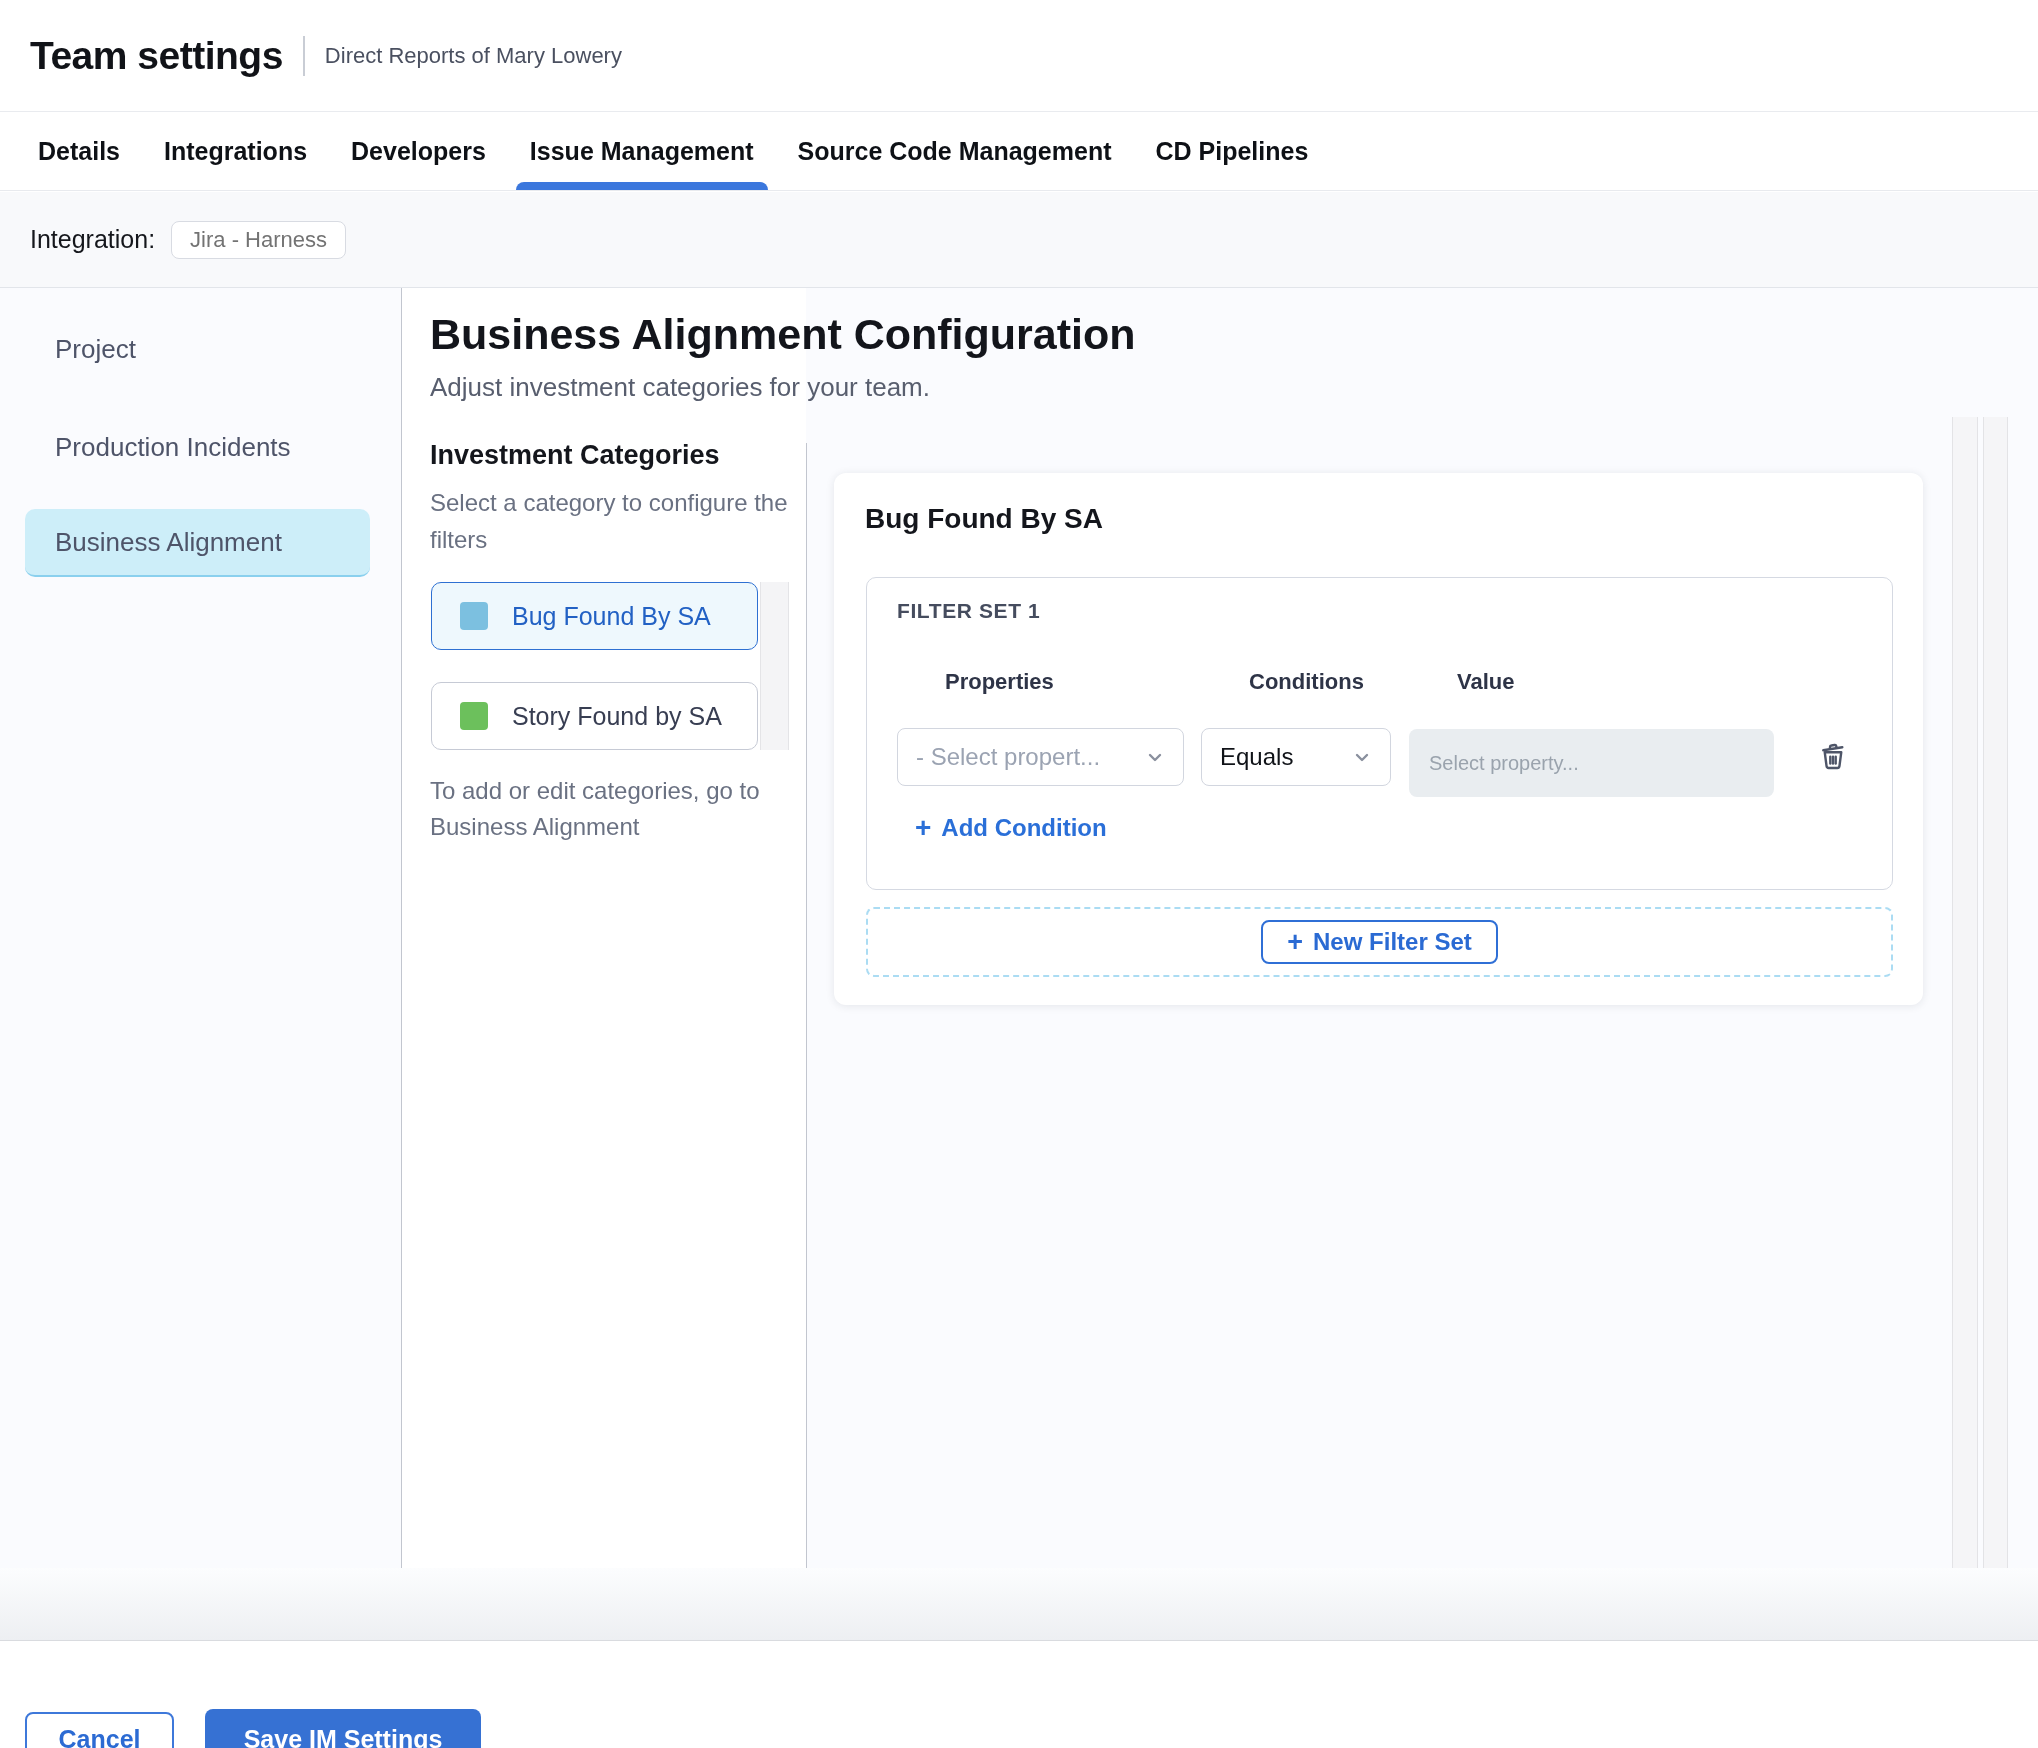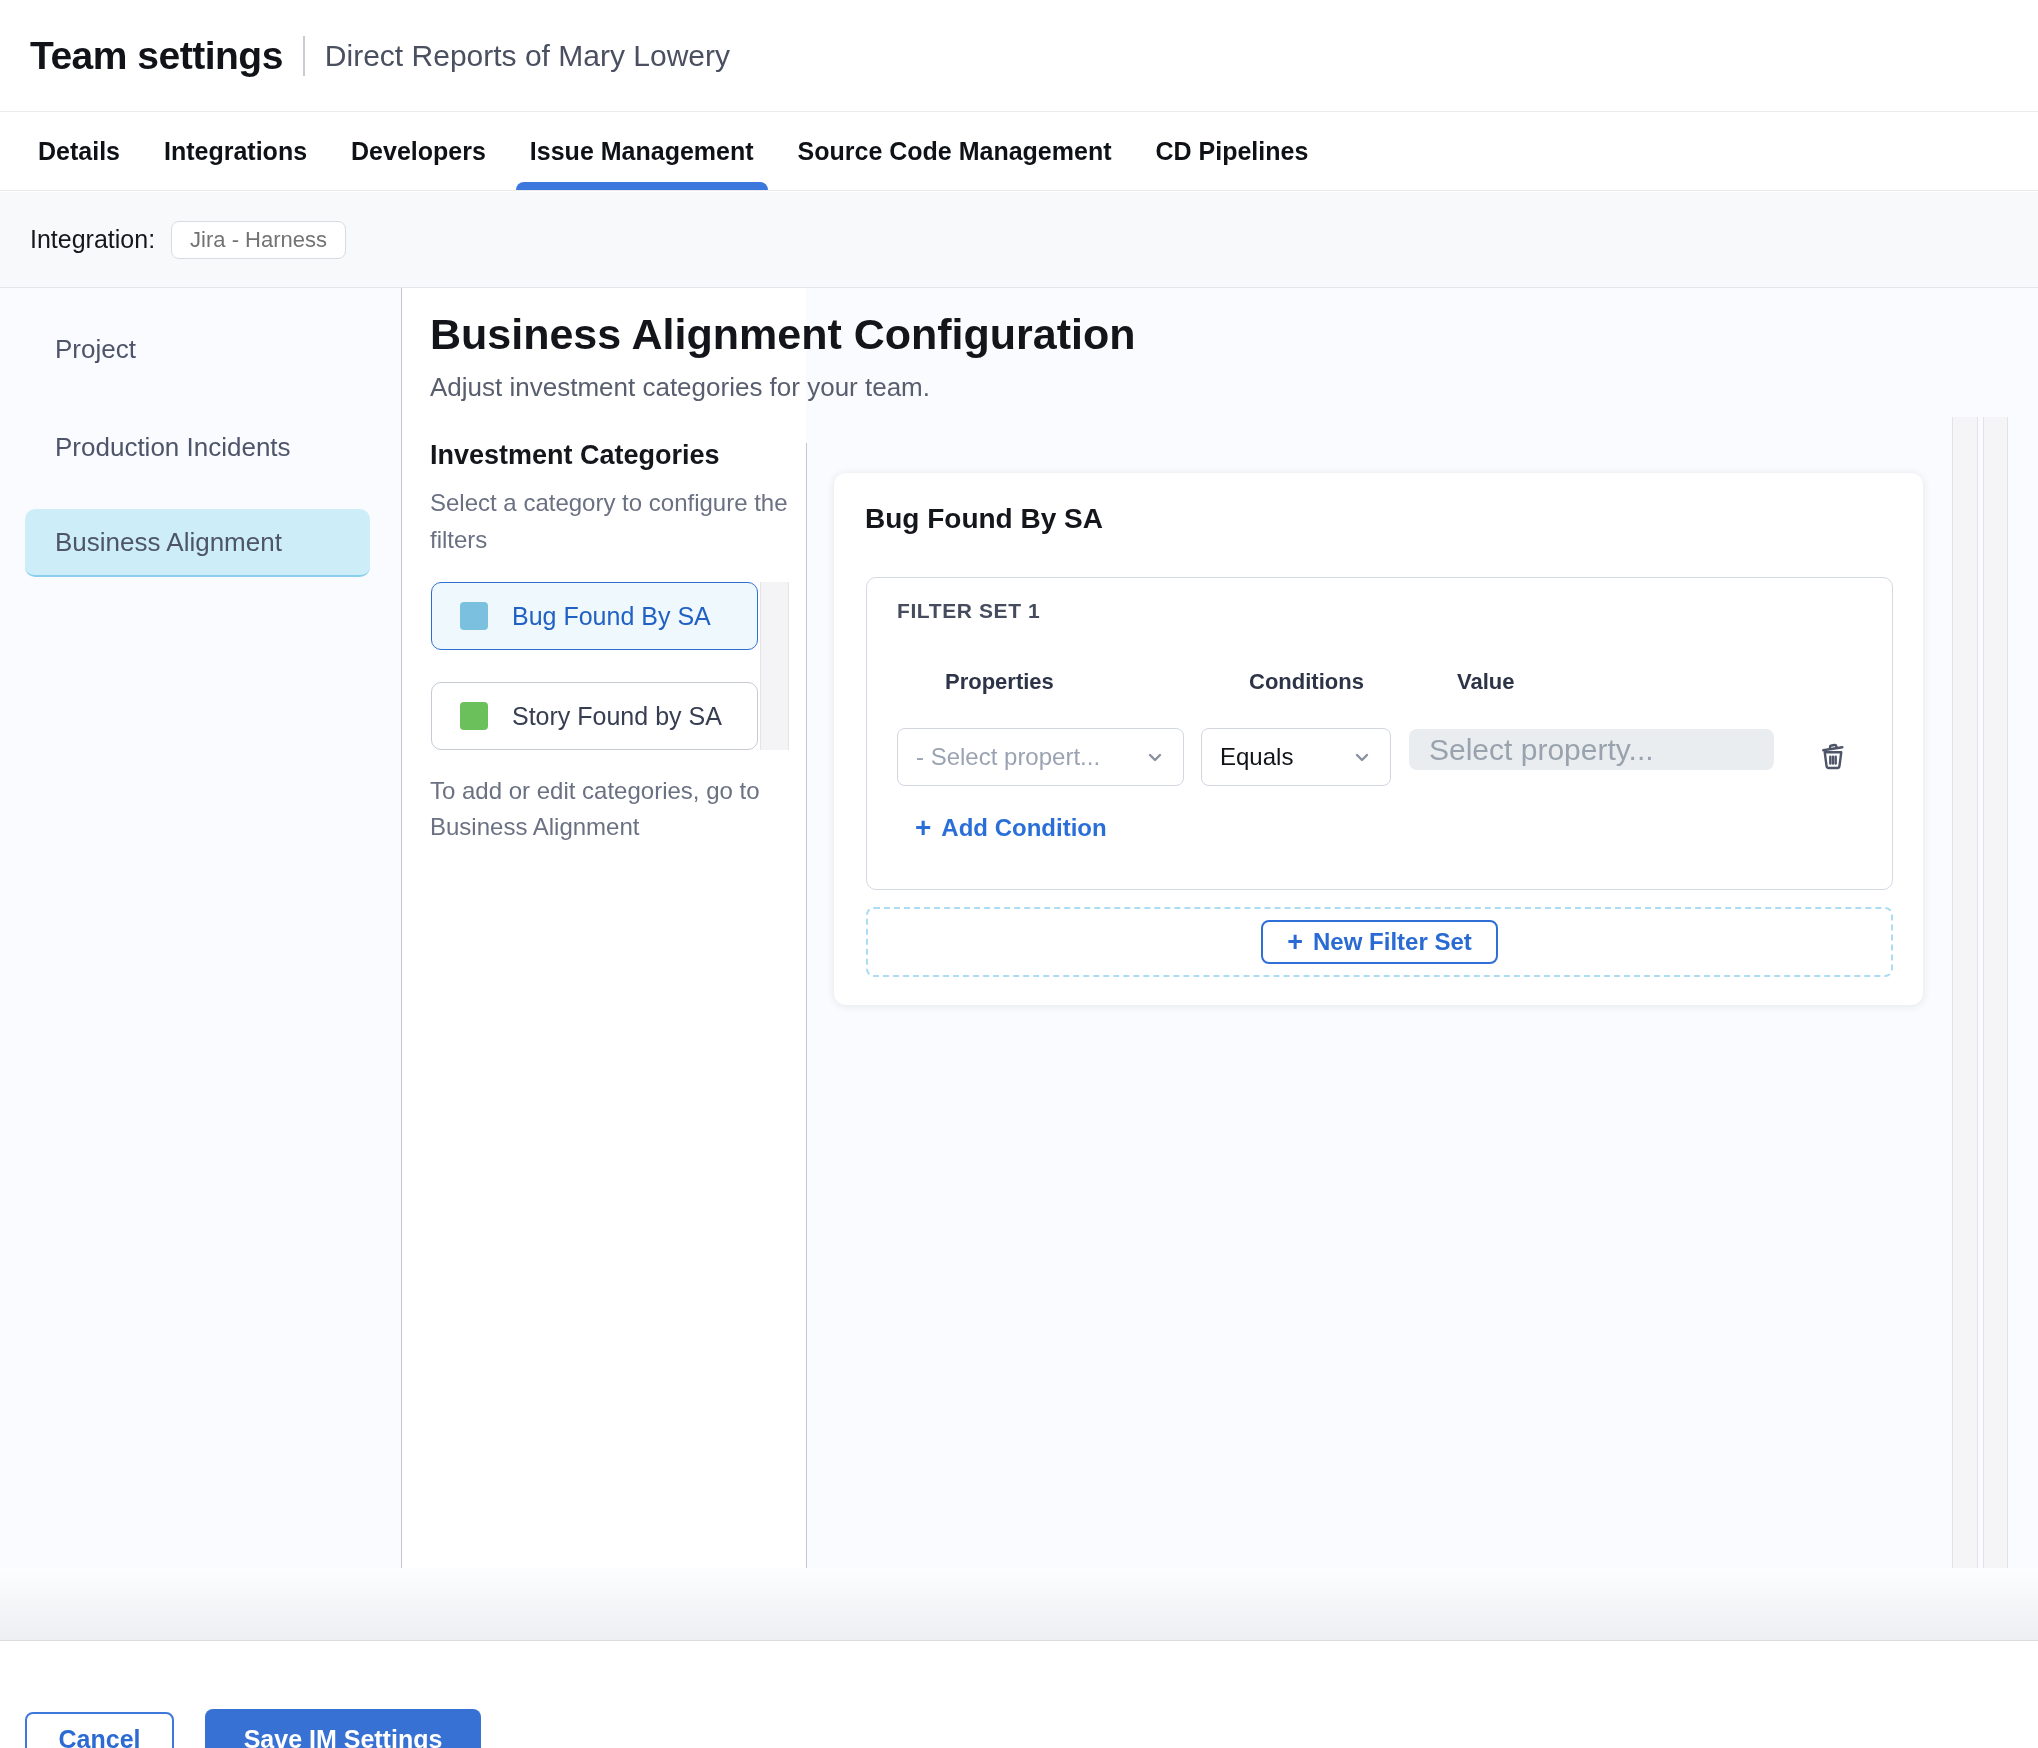--- a/index.html
+++ b/index.html
@@ -5,21 +5,21 @@
   * { margin:0; padding:0; box-sizing:border-box; }
   html,body { background:#ffffff; }
   body { font-family:"Liberation Sans","DejaVu Sans",sans-serif; color:#14161c; }
   .screen { position:relative; width:2038px; height:1748px; background:#ffffff; overflow:hidden; }
 
   
   .app-header { position:absolute; top:0; left:0; right:0; height:111px;
     display:flex; align-items:center; padding-left:30px; background:#fff; }
   .app-title { font-size:39px; font-weight:800; letter-spacing:-0.5px; color:#111318; }
   .title-sep { width:2px; height:40px; background:#c9cdd5; margin:0 20px; }
-  .app-subtitle { font-size:30px; font-weight:400; color:#4a5060; }
+  .app-subtitle { font-size:22px; font-weight:400; color:#4a5060; }
 
   
   .tabbar { position:absolute; top:111px; left:0; right:0; height:80px;
     border-top:1px solid #e9ebef; border-bottom:1px solid #e8eaee;
     display:flex; align-items:stretch; padding-left:38px; background:#fff; }
   .tab { position:relative; display:flex; align-items:center; margin-right:44px;
     font-size:25px; font-weight:700; color:#0e1116; cursor:pointer; white-space:nowrap; }
   .tab.active::after { content:""; position:absolute; left:-14px; right:-14px; bottom:0;
     height:8px; background:#3b77dd; border-radius:8px 8px 0 0; }
 
@@ -70,23 +70,23 @@
   .fs-title { position:absolute; left:30px; top:21px; font-size:21px; font-weight:700;
     letter-spacing:0.6px; color:#454c5e; }
   .fs-label { position:absolute; top:91px; font-size:22px; font-weight:700; color:#2e3447;margin-left:48px; }
   .fs-label.lbl-prop { left:30px; } .fs-label.lbl-cond { left:334px; } .fs-label.lbl-val { left:542px; }
 
   .select-box { position:absolute; top:150px; height:58px; background:#fff;
     border:1px solid #d2d6df; border-radius:8px; display:flex; align-items:center;
     justify-content:space-between; padding:0 16px 0 18px; font-size:24px; cursor:pointer; }
   .select-box.prop { left:30px; width:287px; color:#9ba3b2; }
   .select-box.cond { left:334px; width:190px; color:#101318; }
-  .value-input { position:absolute; left:542px; top:151px; width:365px; height:41px;
+  .value-input { position:absolute; left:542px; top:151px; width:365px; height:68px;
     background:#e9edf0; border:none; border-radius:8px; padding:0 20px;
-    font-size:30px; color:#3a404e; font-family:inherit; }
+    font-size:20px; color:#3a404e; font-family:inherit; }
   .value-input::placeholder { color:#9aa3ad; opacity:1; }
   .trash-btn { position:absolute; left:944px; top:156px; width:44px; height:44px;
     display:flex; align-items:center; justify-content:center; cursor:pointer;
     background:transparent; border:none; }
 
   .add-condition { position:absolute; left:48px; top:236px; display:flex; align-items:center;
     gap:10px; font-size:24px; font-weight:700; color:#2a6fd8; cursor:pointer; }
   .add-condition .plus { font-size:28px; font-weight:700; line-height:1; }
 
   .new-set-zone { position:absolute; left:32px; top:434px; width:1027px; height:70px;

